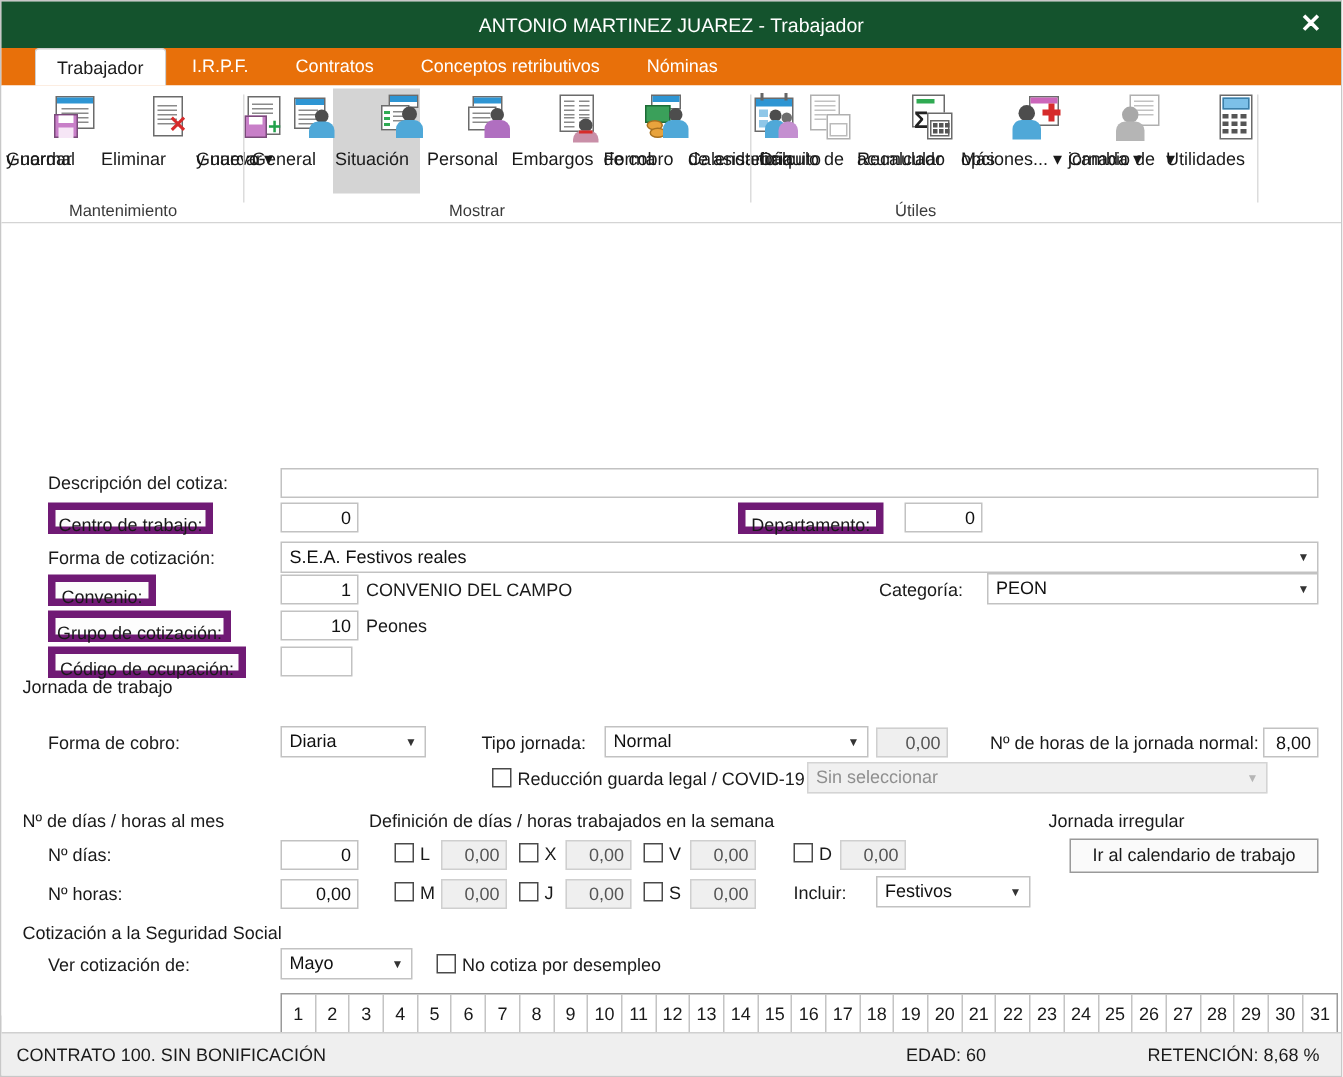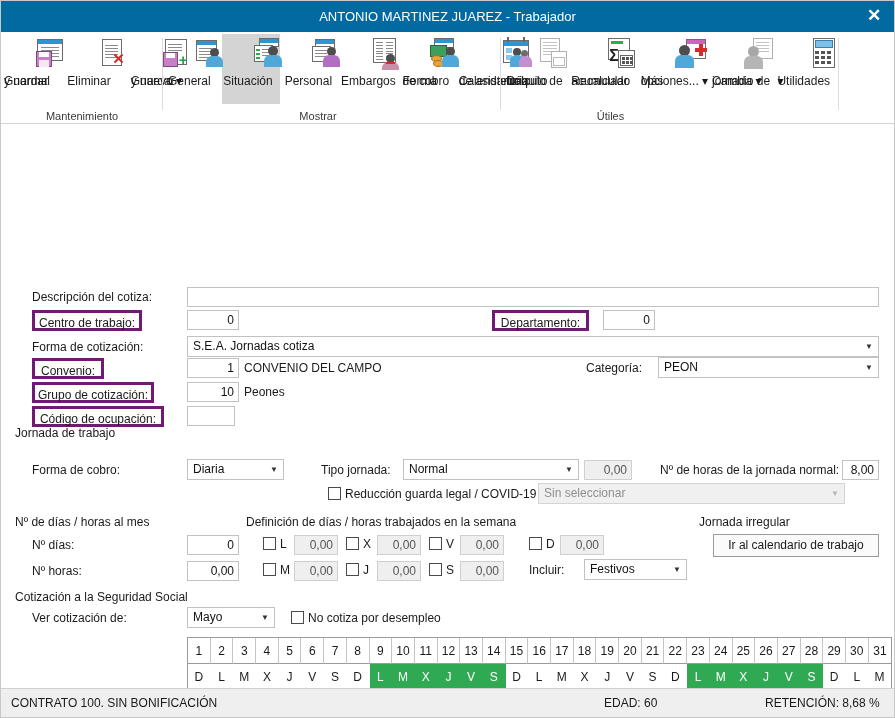--- a/index.html
+++ b/index.html
@@ -16,21 +16,21 @@
     position: relative;
     width: 895px; height: 718px;
     background: #ffffff;
     border: 1px solid #c8c8c8;
   }
 
   
   .titlebar {
     position: relative;
     height: 31px;
-    background: #0369a1;
+    background: #14532d;
     color: #ffffff;
   }
   .titlebar .title {
     position: absolute;
     left: 0; right: 0; top: 0;
     line-height: 31px;
     text-align: center;
     font-size: 13px;
     color: #ffffff;
   }
@@ -189,21 +189,21 @@
   }
   .seclabel {
     position: absolute;
     font-size: 12px;
     color: #1a1a1a;
     white-space: nowrap;
   }
   .btnlbl {
     position: absolute;
     background: #fdfdfd;
-    border: 3px solid #701a75;
+    border: 5px solid #701a75;
     font-size: 12px;
     color: #1a1a1a;
     text-align: center;
     line-height: 20px;
     height: 21px;
     cursor: pointer;
     white-space: nowrap;
   }
   .tf {
     position: absolute;
@@ -307,20 +307,27 @@
 </head>
 <body>
 
 <div id="app">
 
   <div class="titlebar">
     <div class="title">ANTONIO MARTINEZ JUAREZ - Trabajador</div>
     <div class="closebtn">✕</div>
   </div>
 
+  <div class="tabstrip">
+    <div class="tab active">Trabajador</div>
+    <div class="tab">I.R.P.F.</div>
+    <div class="tab">Contratos</div>
+    <div class="tab">Conceptos retributivos</div>
+    <div class="tab">Nóminas</div>
+  </div>
 
   <div class="ribbon">
 
     <div class="rgroup" style="left:0px; width:162px;">
       <div class="items" style="left:2px;">
         <div class="rbtn">
           <span class="ico">
             <span class="ic">
               <span class="win" style="left:4px; top:2px; width:26px; height:22px;"></span>
               <span class="winbar" style="left:5px; top:3px; width:24px; height:4px;"></span>
@@ -606,21 +613,21 @@
     <div class="lbl" style="left:31px; top:166px;">Descripción del cotiza:</div>
     <div class="tf" style="left:186px; top:163px; width:692px;"></div>
 
     <div class="btnlbl" style="left:31px; top:186px; width:110px;">Centro de trabajo:</div>
     <div class="tf num" style="left:186px; top:186px; width:52px;">0</div>
     <div class="btnlbl" style="left:491px; top:186px; width:97px;">Departamento:</div>
     <div class="tf num" style="left:602px; top:186px; width:52px;">0</div>
 
     <div class="lbl" style="left:31px; top:216px;">Forma de cotización:</div>
     <div class="combo" style="left:186px; top:212px; width:692px;">
-      <span>S.E.A. Jornadas cotiza</span>
+      <span>S.E.A. Festivos reales</span>
       <span class="arr">▼</span>
     </div>
 
     <div class="btnlbl" style="left:31px; top:234px; width:72px;">Convenio:</div>
     <div class="tf num" style="left:186px; top:234px; width:52px;">1</div>
     <div class="plain" style="left:243px; top:237px;">CONVENIO DEL CAMPO</div>
     <div class="lbl" style="left:585px; top:237px;">Categoría:</div>
     <div class="combo" style="left:657px; top:233px; width:221px;">
       <span>PEON</span>
       <span class="arr">▼</span>

